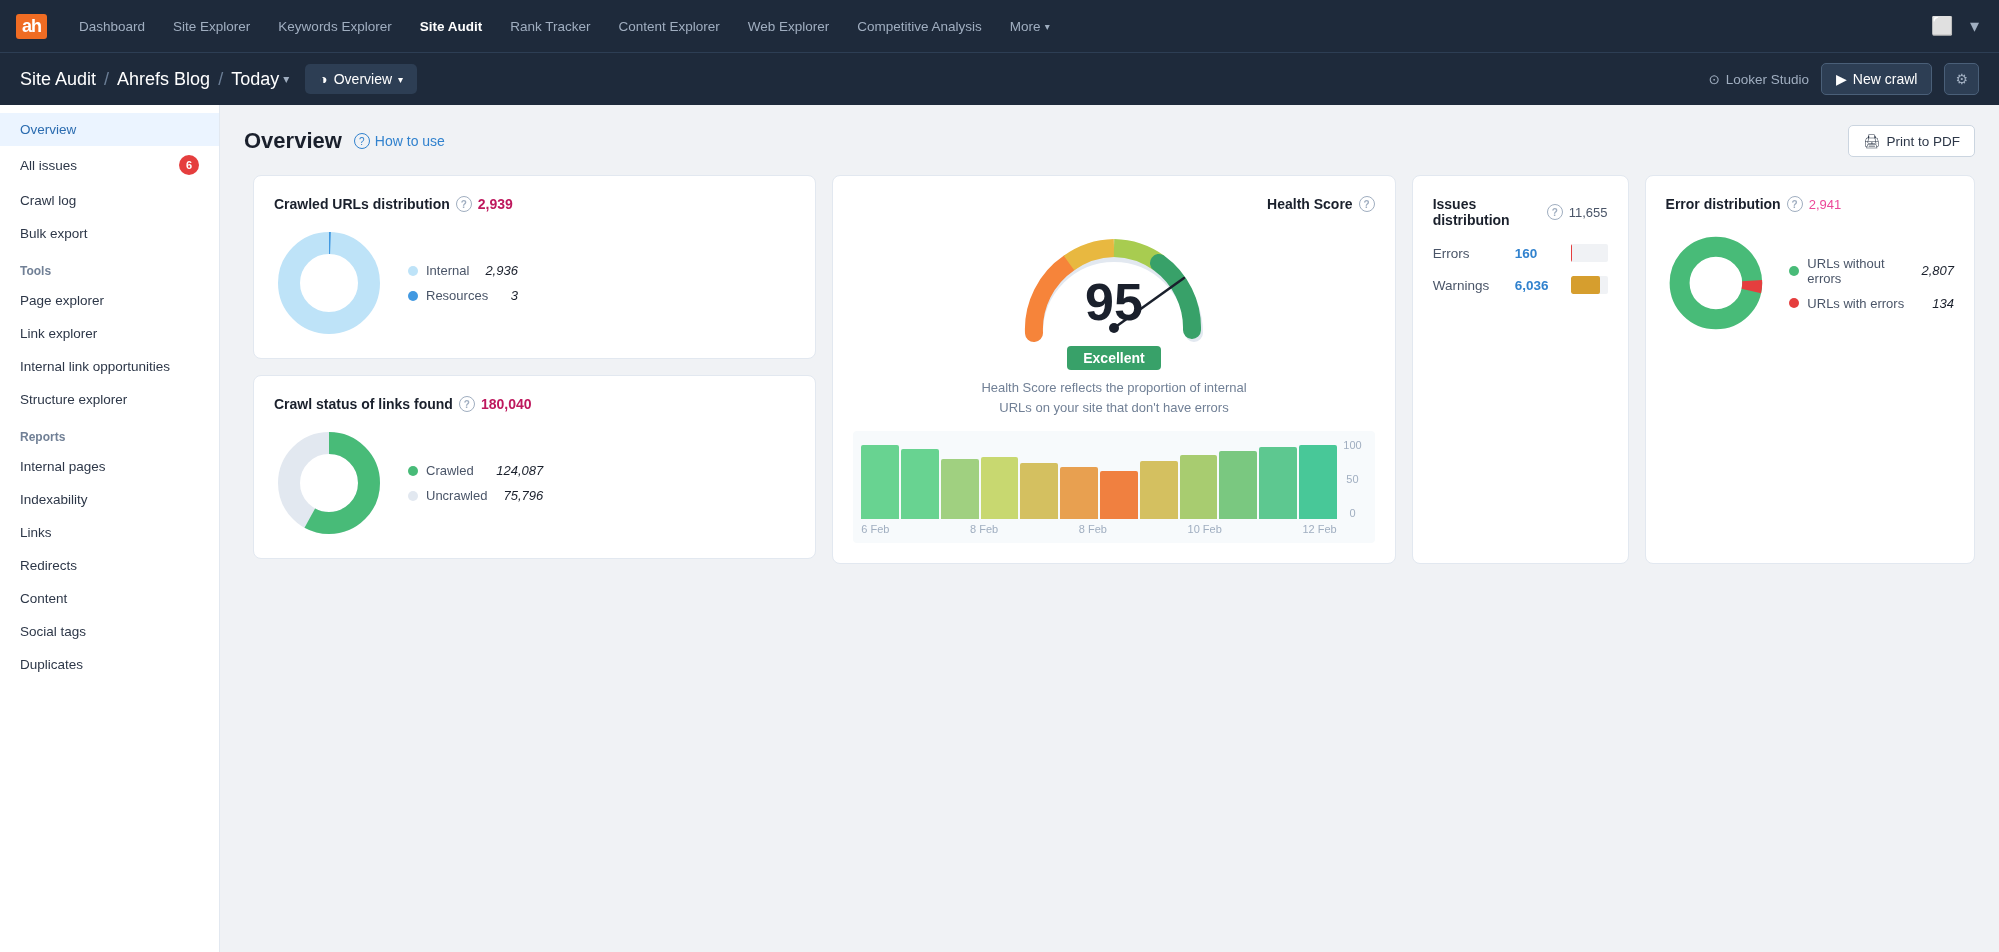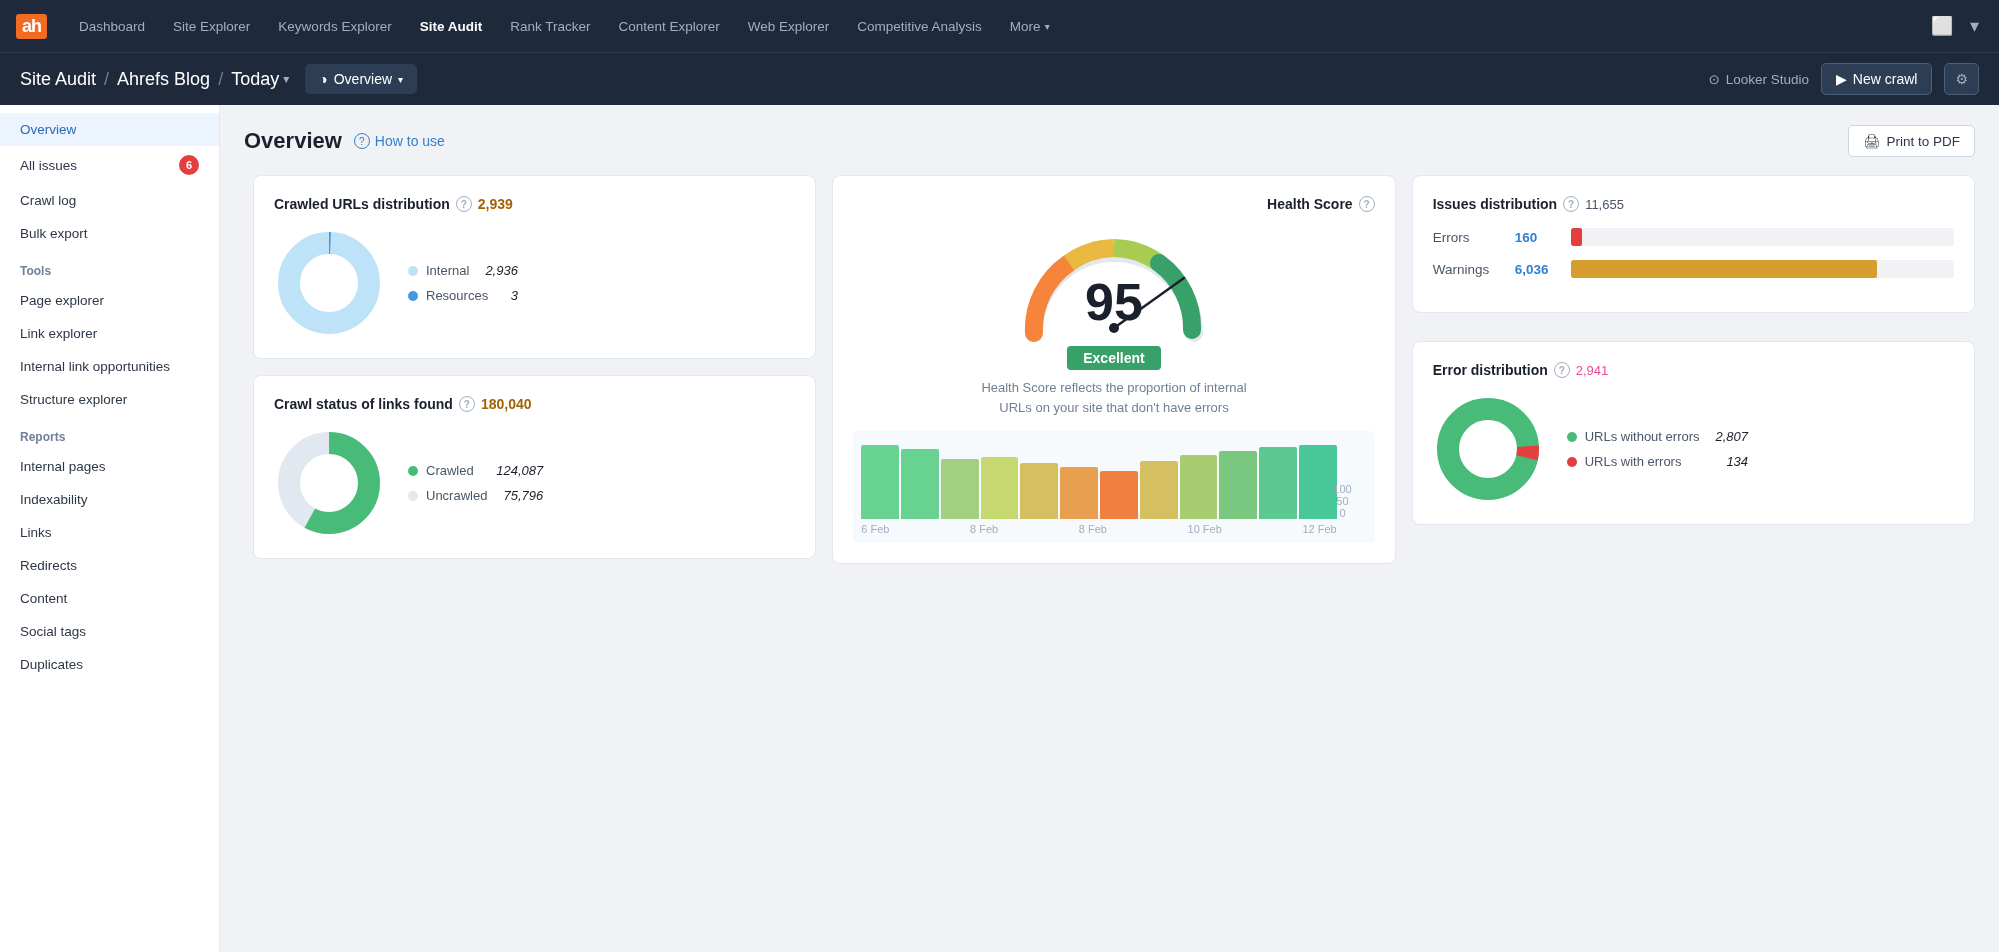--- a/index.html
+++ b/index.html
@@ -213,21 +213,21 @@
     .card-title {
       font-size: 14px;
       font-weight: 700;
       color: #1a202c;
       display: flex;
       align-items: center;
       gap: 6px;
       margin-bottom: 16px;
     }
     .card-title-count {
-      color: #a16207;
+      color: #be185d;
       font-weight: 600;
     }
     .info-icon {
       width: 16px;
       height: 16px;
       border-radius: 50%;
       border: 1.5px solid #a0aec0;
       color: #a0aec0;
       display: inline-flex;
       align-items: center;
@@ -570,29 +570,29 @@
                 <div style="width: 100%; height: 93%; background: rgb(72, 200, 152); border-radius: 2px 2px 0px 0px;"></div>
               </div>
             </div>
           <div class="health-x-labels" style="padding-right:30px;">
             <span>6 Feb</span>
             <span>8 Feb</span>
             <span>8 Feb</span>
             <span>10 Feb</span>
             <span>12 Feb</span>
           </div>
-          <div style="position:absolute; right:23px; top:8px; font-size:11px; color:#a0aec0; display:flex; flex-direction:column; justify-content:flex-end; height:80px;">
+          <div style="position:absolute; right:13px; top:8px; font-size:11px; color:#a0aec0; display:flex; flex-direction:column; justify-content:space-between; height:80px;">
             <span>100</span>
             <span>50</span>
             <span>0</span>
           </div>
         </div>
       </div>
 
-      <div style="display:flex; flex-direction:column; gap:28px;">
+      <div style="display:flex; flex-direction:row; gap:16px;">
 
         <div class="card">
           <div class="card-title">
             <span>Issues distribution</span>
             <span class="info-icon">?</span>
             <span style="color:#4a5568; font-weight:400; font-size:13px;">11,655</span>
           </div>
 
           <div class="issues-row">
             <span class="issues-label">Errors</span>

